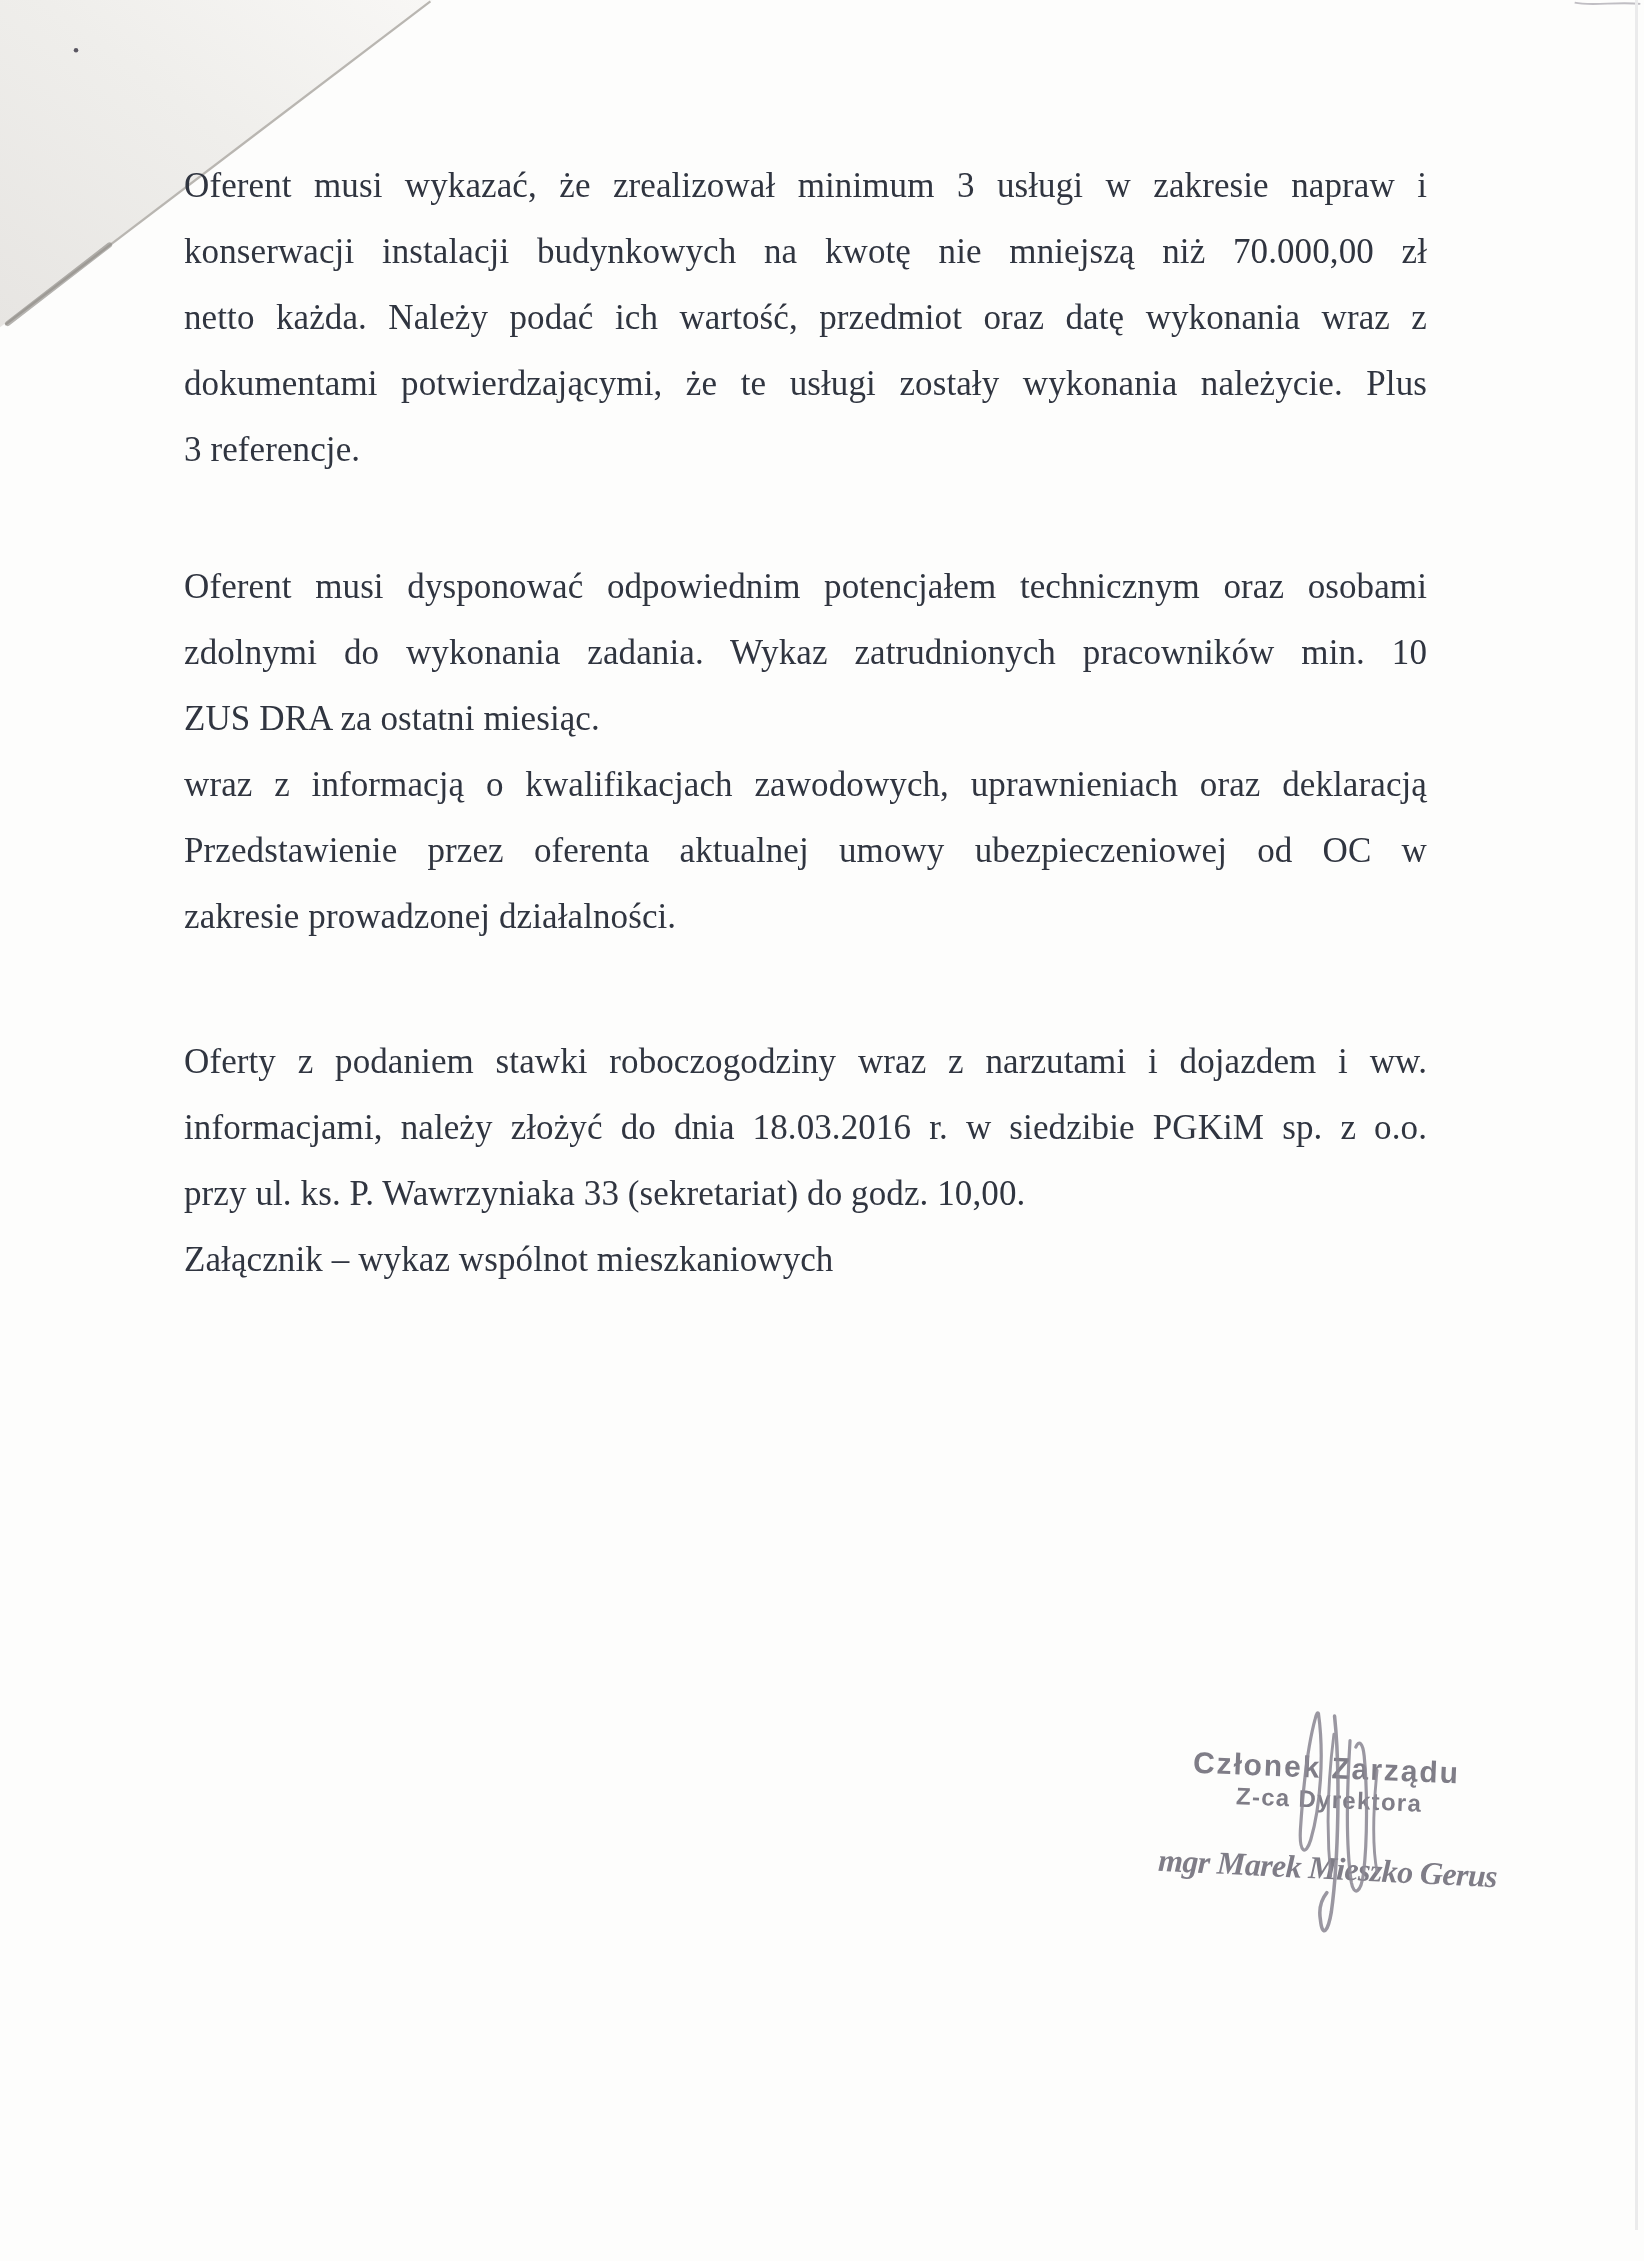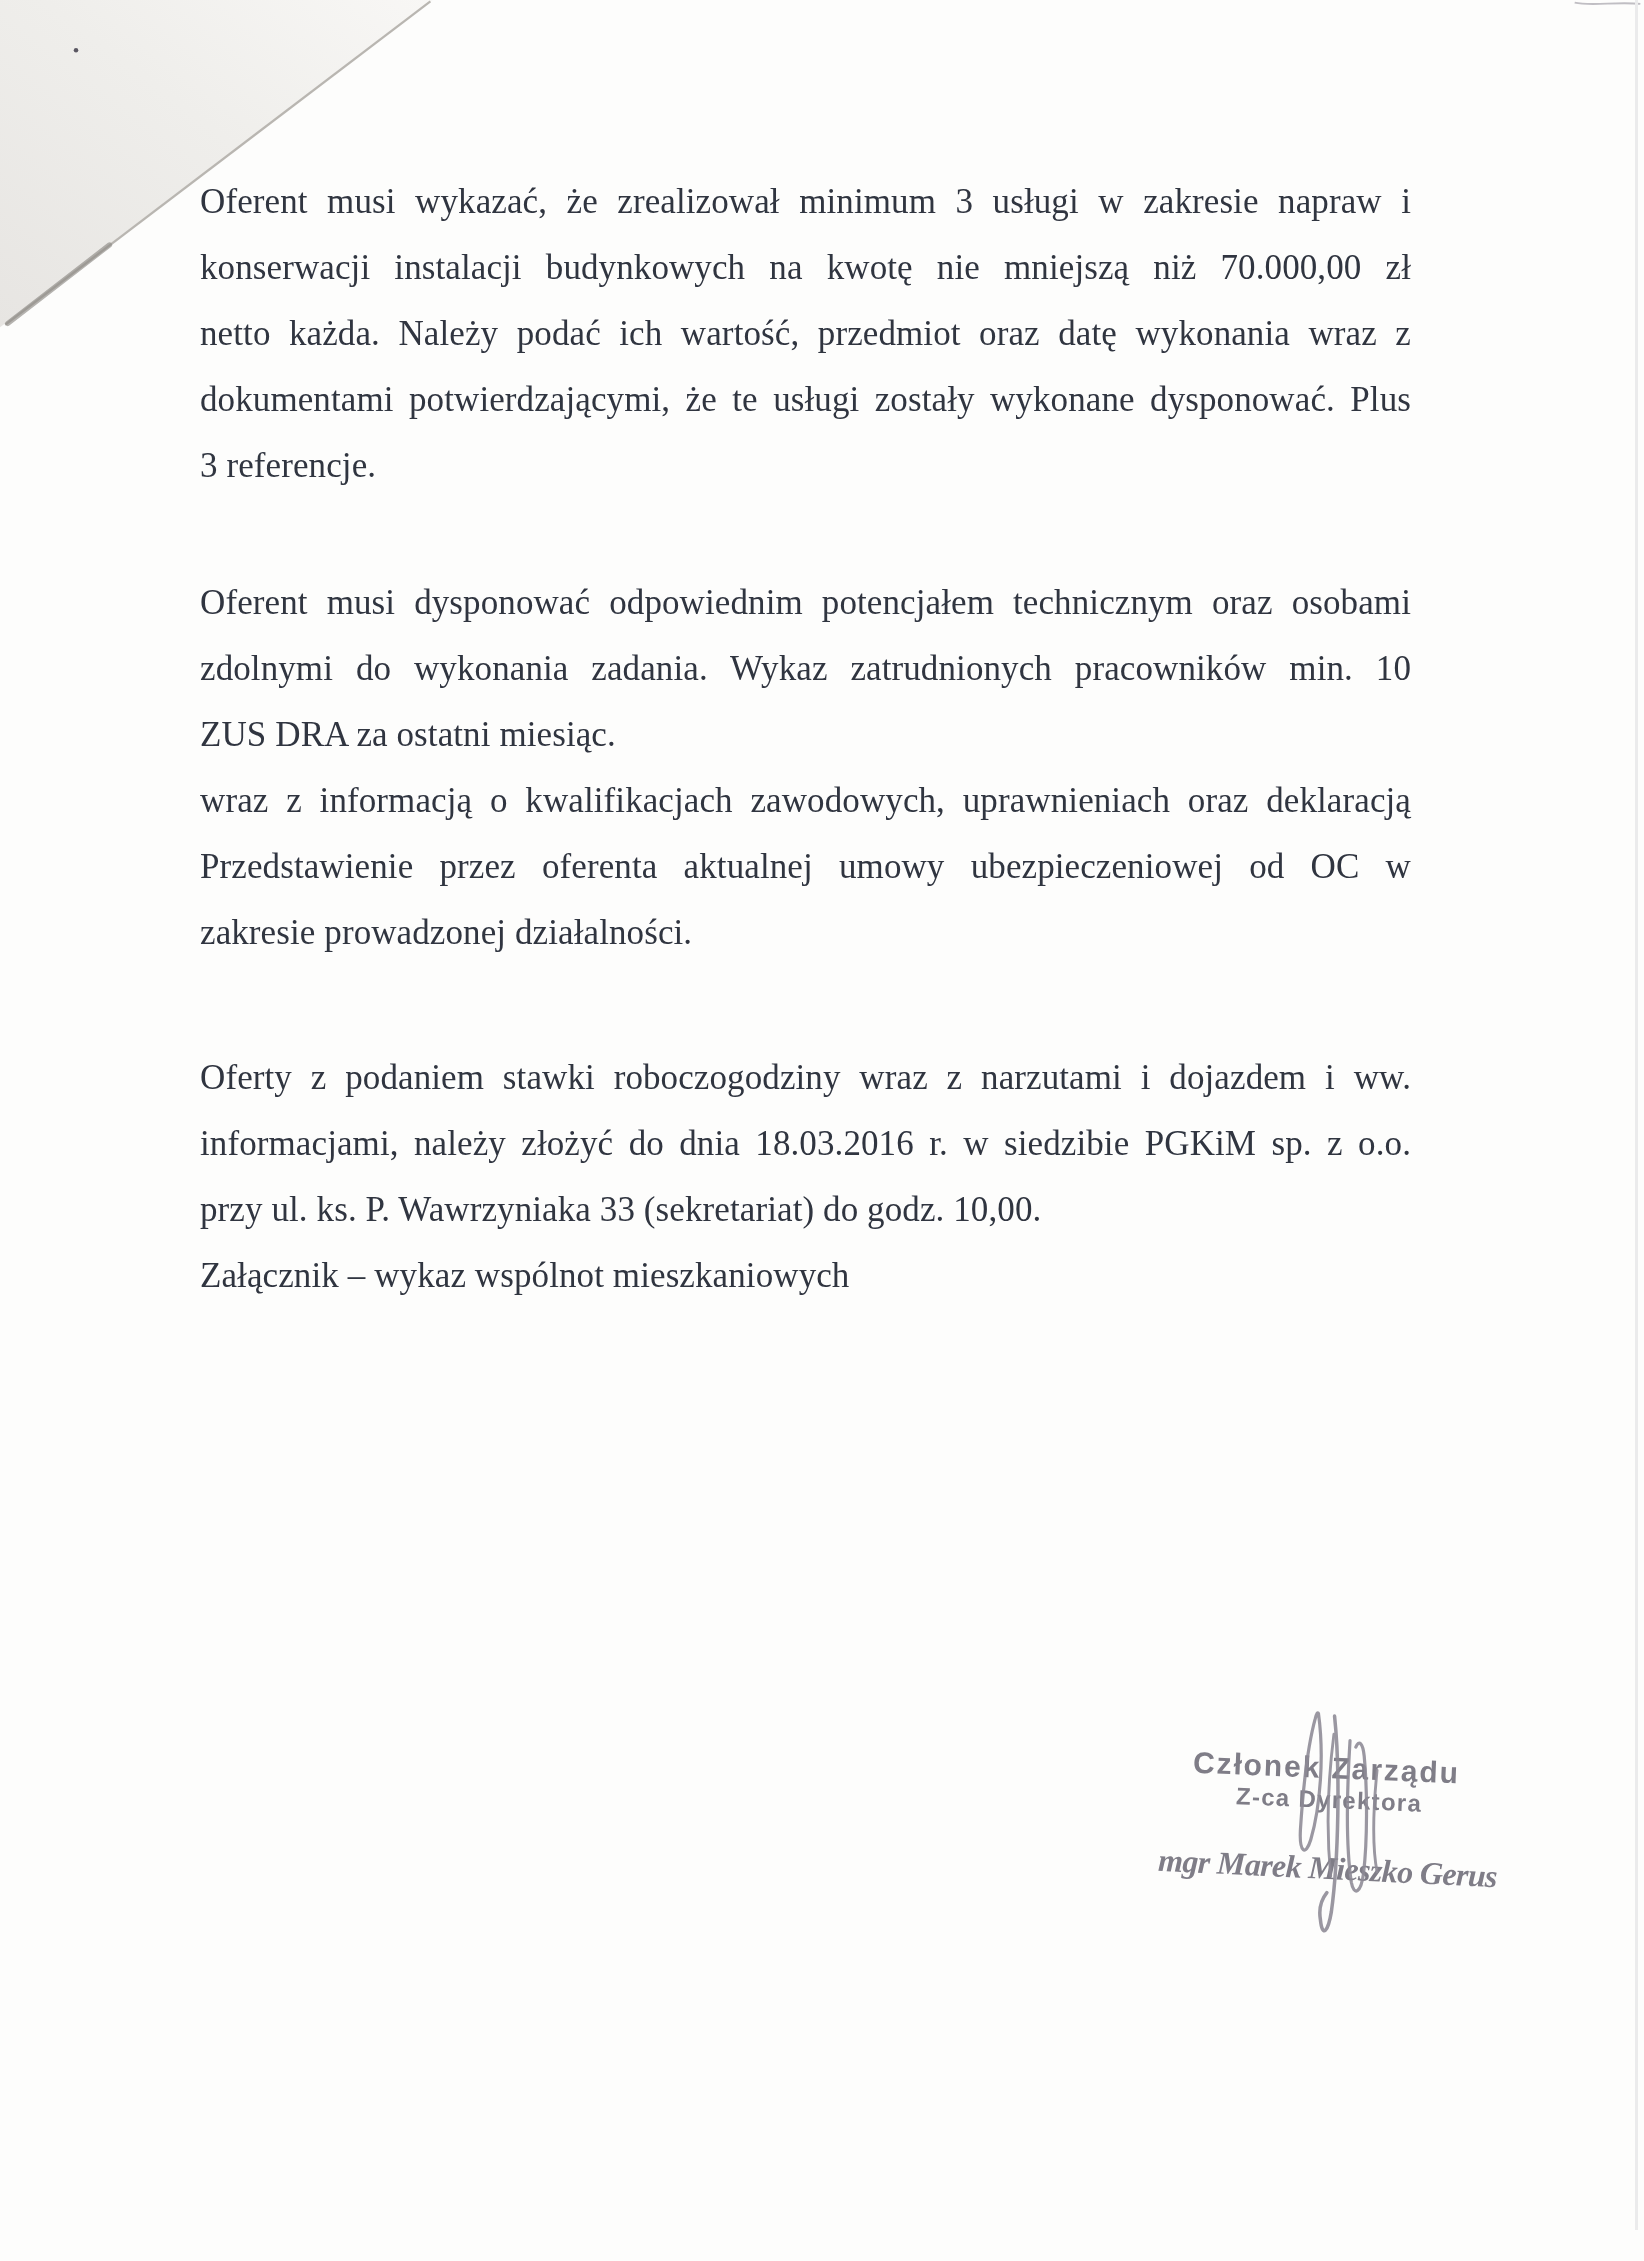--- a/index.html
+++ b/index.html
@@ -28,21 +28,21 @@
   
   .text-area {
     position: absolute;
     left: 184px; top: 153px;
     width: 1243px;
     color: var(--c-body_text);
     font-size: 35px;
     line-height: 66px;
     letter-spacing: 0.1px;
   }
-  .block { margin: 16px; }
+  .block { margin: 0; }
   .block.b1 { margin-top: 71px; }
   .block.b2 { margin-top: 79px; }
   .block.b3 { margin-top: 73px; }
   .line { text-align: justify; text-align-last: left; }
   .line.jl { text-align-last: justify; }
   
   .stamp-line {
     position: absolute;
     color: var(--c-stamp);
     white-space: nowrap;
@@ -96,21 +96,21 @@
   <path d="M4,4 C30,10 70,2 106,6" stroke="#a5a2ab" stroke-width="3" fill="none" opacity="0.7"></path>
 </svg>
 
 <div class="edge-line"></div>
 
 <div class="text-area">
   <div class="block">
       <div class="line jl">Oferent musi wykazać, że zrealizował minimum 3 usługi w zakresie napraw i</div>
       <div class="line jl">konserwacji instalacji budynkowych na kwotę nie mniejszą niż 70.000,00 zł</div>
       <div class="line jl">netto każda. Należy podać ich wartość, przedmiot oraz datę wykonania wraz z</div>
-      <div class="line jl">dokumentami potwierdzającymi, że te usługi zostały wykonane dysponować. Plus</div>
+      <div class="line jl">dokumentami potwierdzającymi, że te usługi zostały wykonania należycie. Plus</div>
       <div class="line">3 referencje.</div>
     </div>
   <div class="block b1">
       <div class="line jl">Oferent musi dysponować odpowiednim potencjałem technicznym oraz osobami</div>
       <div class="line jl">zdolnymi do wykonania zadania. Wykaz zatrudnionych pracowników min. 10</div>
       <div class="line">ZUS DRA za ostatni miesiąc.</div>
       <div class="line jl">wraz z informacją o kwalifikacjach zawodowych, uprawnieniach oraz deklaracją</div>
       <div class="line jl">Przedstawienie przez oferenta aktualnej umowy ubezpieczeniowej od OC w</div>
       <div class="line">zakresie prowadzonej działalności.</div>
     </div>

